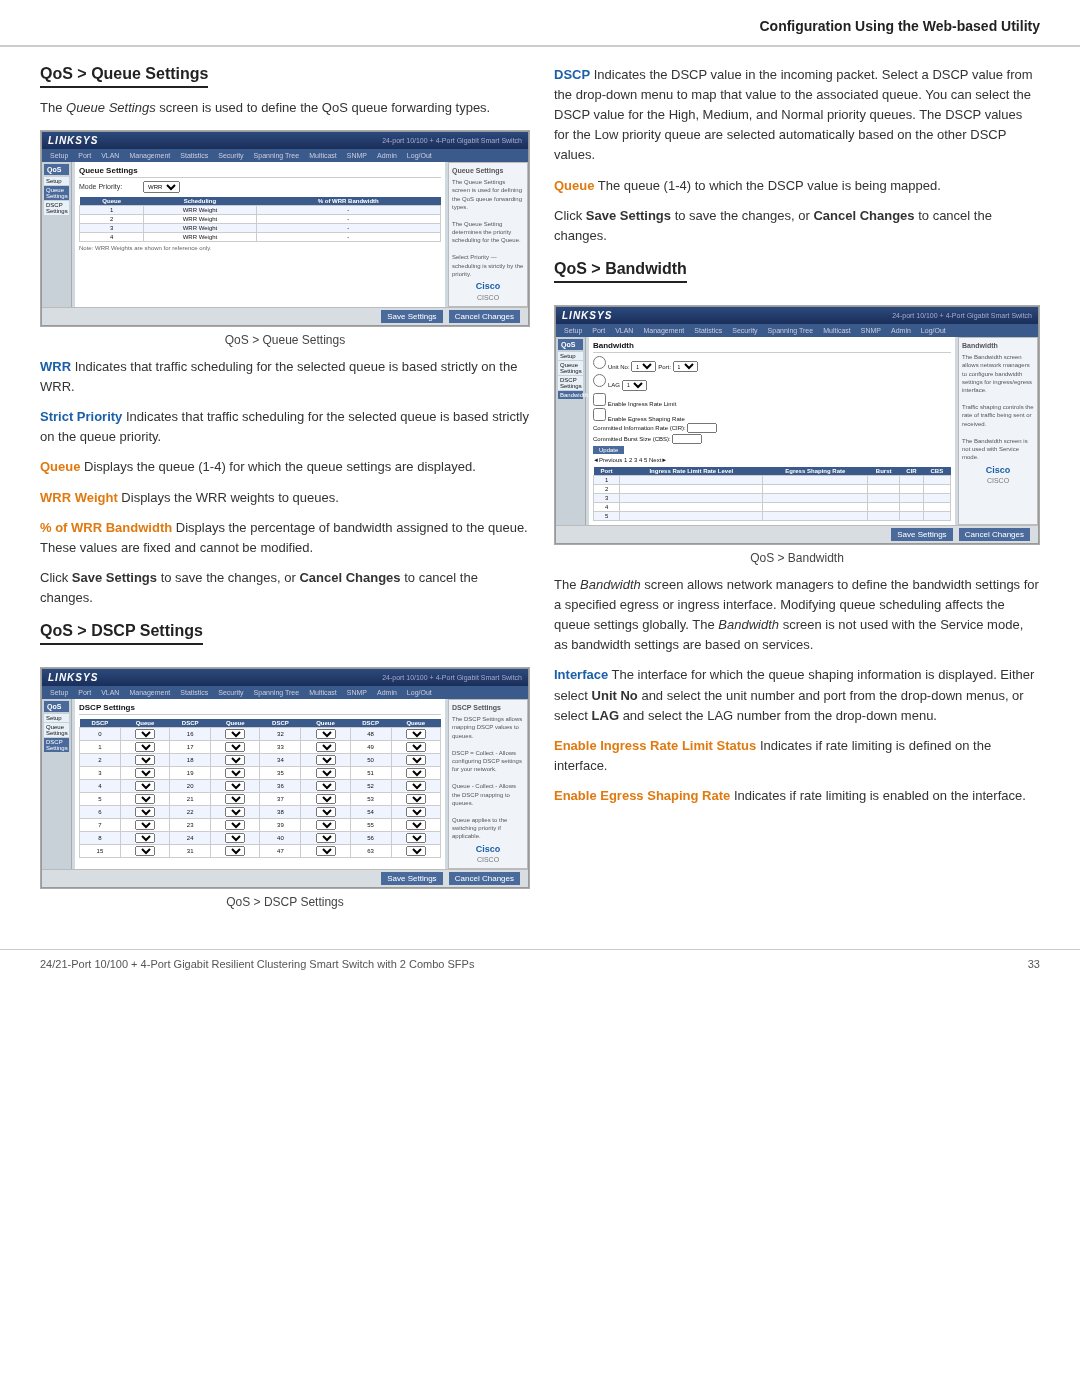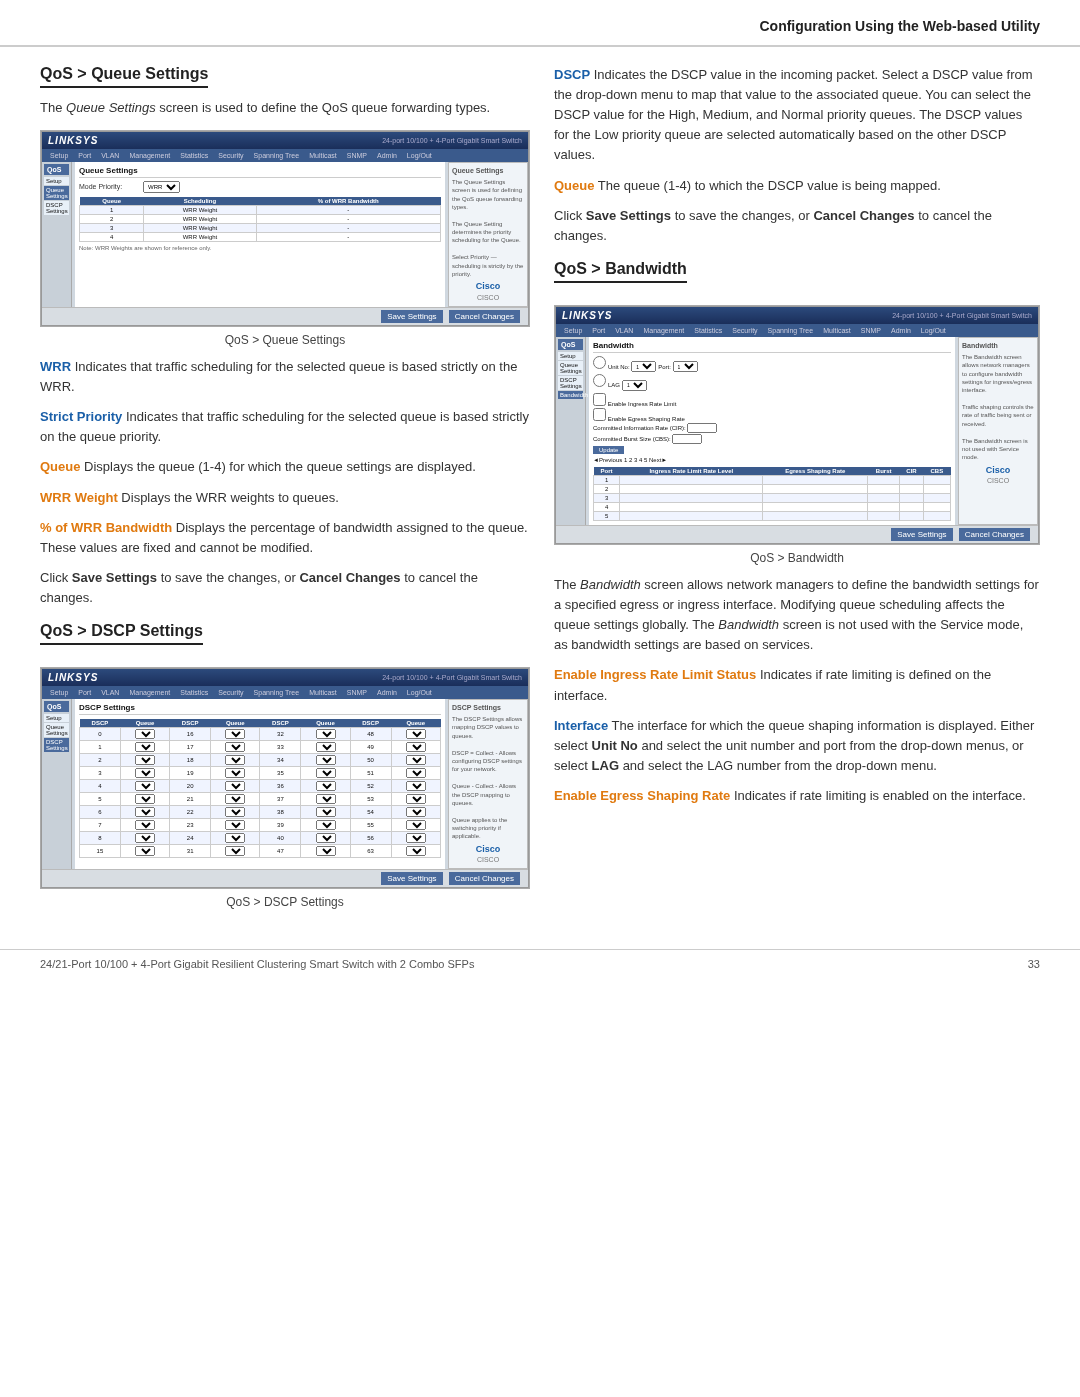--- a/index.html
+++ b/index.html
@@ -664,24 +664,24 @@
           </div>
         </div>
       </div>
       <div class="screenshot-caption">QoS &gt; Bandwidth</div>
 
       
       <p class="body-text">
         The <em>Bandwidth</em> screen allows network managers to define the bandwidth settings for a specified egress or ingress interface. Modifying queue scheduling affects the queue settings globally. The <em>Bandwidth</em> screen is not used with the Service mode, as bandwidth settings are based on services.
       </p>
       <p class="body-text">
+        <span class="kw-blue">Interface</span> The interface for which the queue shaping information is displayed. Either select <strong>Unit No</strong> and select the unit number and port from the drop-down menus, or select <strong>LAG</strong> and select the LAG number from the drop-down menu.
+      </p>
+      <p class="body-text">
         <span class="kw-orange">Enable Ingress Rate Limit Status</span>  Indicates if rate limiting is defined on the interface.
-      </p>
-      <p class="body-text">
-        <span class="kw-blue">Interface</span> The interface for which the queue shaping information is displayed. Either select <strong>Unit No</strong> and select the unit number and port from the drop-down menus, or select <strong>LAG</strong> and select the LAG number from the drop-down menu.
       </p>
       <p class="body-text">
         <span class="kw-orange">Enable Egress Shaping Rate</span>  Indicates if rate limiting is enabled on the interface.
       </p>
     </div>
 
   </div>
 </div>
 
 <div class="page-footer">

